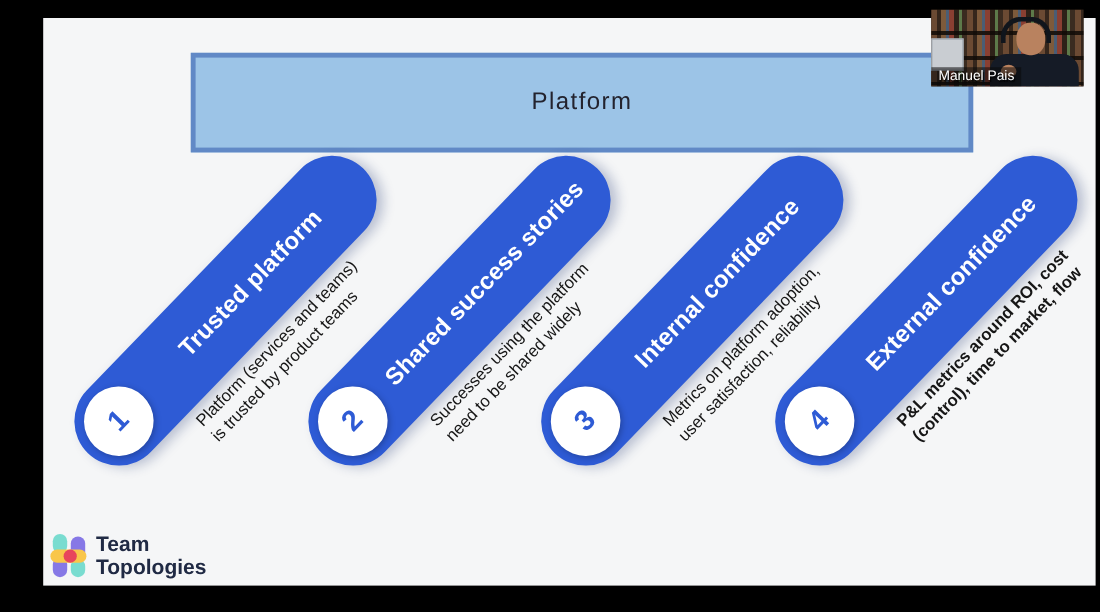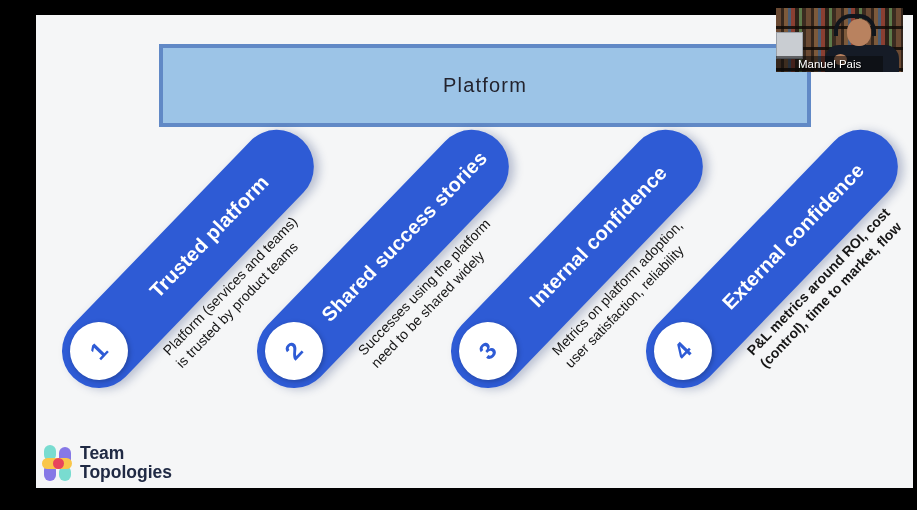--- a/index.html
+++ b/index.html
@@ -128,21 +128,21 @@
     border:4px solid #10151c; border-bottom:none;
     border-radius:17px 17px 0 0;
   }
   .hand {
     position:absolute; right:56px; bottom:7px;
     width:13px; height:11px;
     background:#b9825f; border-radius:50%;
   }
   .name-bar {
     position:absolute; left:0; bottom:0;
-    height:16px; padding:0 22px;
+    height:16px; padding:0 6px;
     background:rgba(10,10,10,0.55);
     color:#ffffff; font-size:11.5px; line-height:16px;
     text-shadow:1px 1px 1px #000;
     white-space:nowrap;
   }
 </style>
 </head>
 <body>
 
 <div class="slide">

